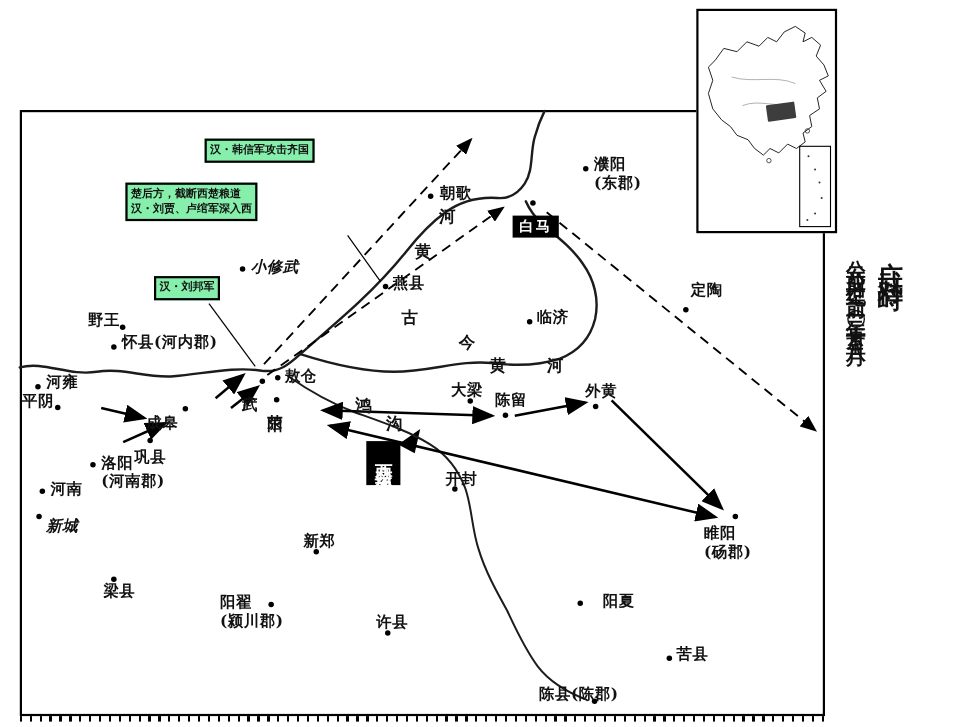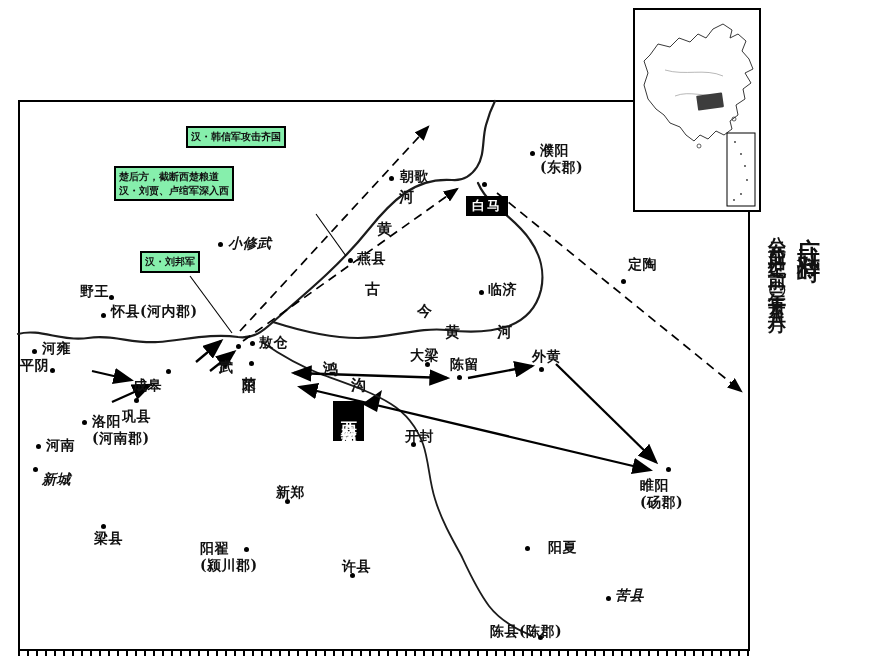--- a/index.html
+++ b/index.html
@@ -147,21 +147,21 @@
     <div class="city-label" style="left: 94px; top: 530px;">梁县</div>
     <div class="city-dot" title="阳翟(颍川郡)" style="left: 243.5px; top: 546.5px;"></div>
     <div class="city-label" style="left: 200px; top: 540px;">阳翟<br>(颍川郡)</div>
     <div class="city-dot" title="许县" style="left: 349.5px; top: 572.5px;"></div>
     <div class="city-label" style="left: 342px; top: 558px;">许县</div>
     <div class="city-dot" title="睢阳(砀郡)" style="left: 665.5px; top: 466.5px;"></div>
     <div class="city-label" style="left: 640px; top: 477px;">睢阳<br>(砀郡)</div>
     <div class="city-dot" title="阳夏" style="left: 524.5px; top: 545.5px;"></div>
     <div class="city-label" style="left: 534px; top: 539px; margin-left: 14px;">阳夏</div>
     <div class="city-dot" title="苦县" style="left: 605.5px; top: 595.5px;"></div>
-    <div class="city-label" style="left: 615px; top: 587px; font-style: italic;">苦县</div>
+    <div class="city-label" style="left: 615px; top: 587px;">苦县</div>
     <div class="city-dot" title="陈县(陈郡)" style="left: 537.5px; top: 634.5px;"></div>
     <div class="city-label" style="left: 490px; top: 623px;">陈县(陈郡)</div>
     <div class="river-char" style="left: 399px; top: 188px;">河</div>
     <div class="river-char" style="left: 377px; top: 220px;">黄</div>
     <div class="river-char" style="left: 365px; top: 280px;">古</div>
     <div class="river-char" style="left: 417px; top: 302px;">今</div>
     <div class="river-char" style="left: 445px; top: 323px;">黄</div>
     <div class="river-char" style="left: 497px; top: 323px;">河</div>
     <div class="river-char" style="left: 323px; top: 360px;">鸿</div>
     <div class="river-char" style="left: 351px; top: 376px;">沟</div>

